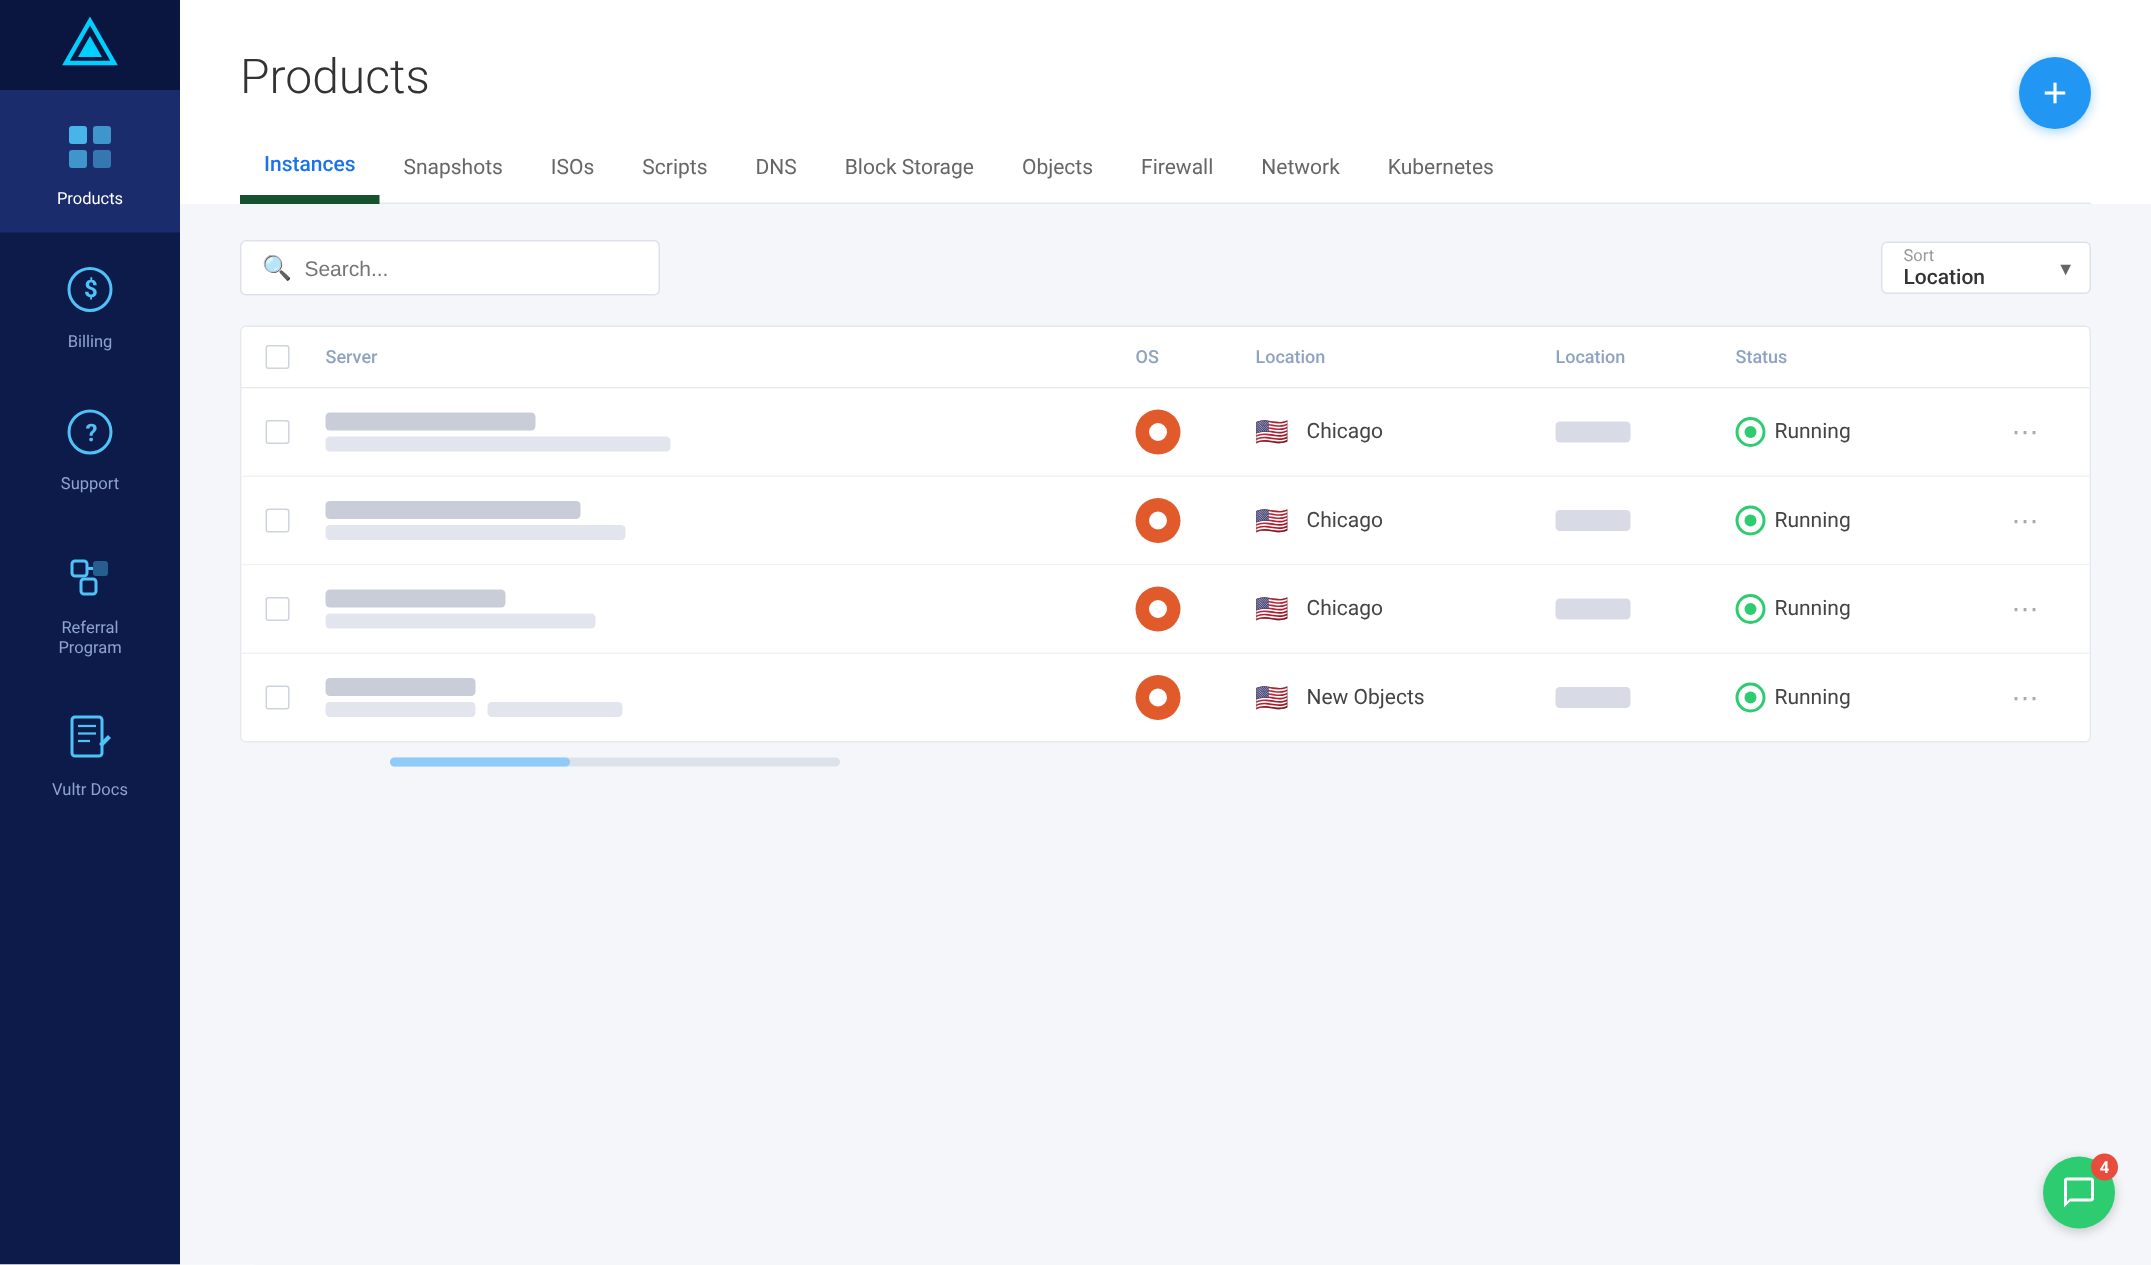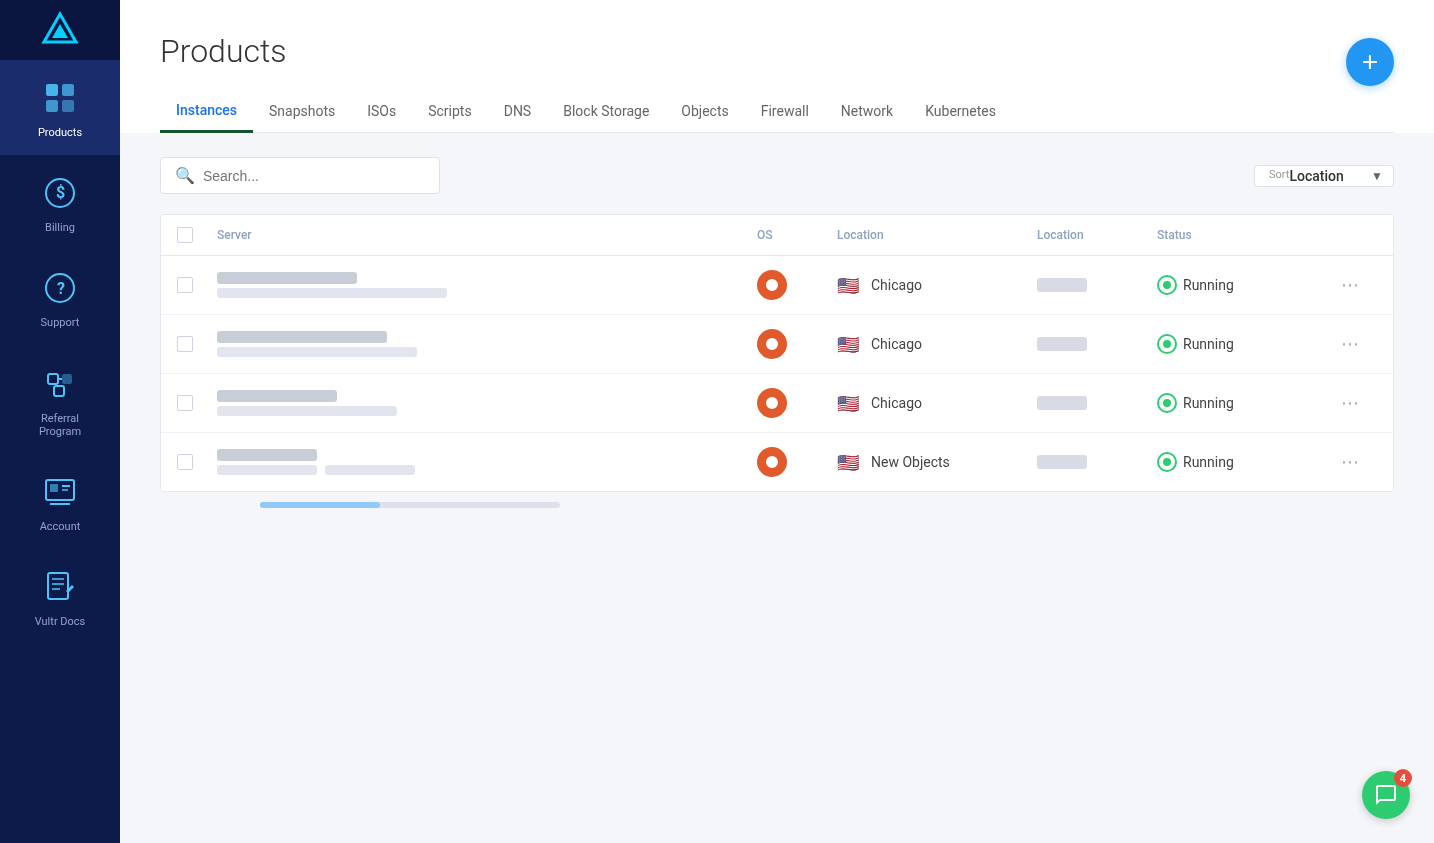--- a/index.html
+++ b/index.html
@@ -76,21 +76,21 @@
       padding: 12px 16px;
       font-size: 14px;
       color: #666;
       cursor: pointer;
       white-space: nowrap;
       border-bottom: 2px solid transparent;
       margin-bottom: -1px;
     }
     .tab.active {
       color: #1a73e8;
-      border-bottom: 3px solid #14532d;
+      border-bottom: 6px solid #14532d;
       font-weight: 500;
     }
     .add-btn {
       position: absolute;
       right: 0;
       top: -52px;
       width: 48px;
       height: 48px;
       border-radius: 50%;
       background: #2196f3;
@@ -134,21 +134,21 @@
       outline: none;
       font-size: 14px;
       color: #15803d;
       width: 100%;
       background: transparent;
     }
     .search-icon-wrap { color: #aaa; font-size: 16px; }
 
     .sort-wrap {
       display: flex;
-      flex-direction: row;
+      flex-direction: column;
       align-items: flex-start;
       background: #fff;
       border: 1px solid #dde1ea;
       border-radius: 4px;
       padding: 2px 14px;
       cursor: pointer;
       min-width: 140px;
       position: relative;
     }
     .sort-label { font-size: 11px; color: #999; }
@@ -406,32 +406,20 @@
         <rect x="6" y="8" width="10" height="10" rx="2" fill="none" stroke="#4fc3f7" stroke-width="2"></rect>
         <rect x="20" y="8" width="10" height="10" rx="2" fill="#4fc3f7" opacity="0.4"></rect>
         <line x1="16" y1="13" x2="20" y2="13" stroke="#4fc3f7" stroke-width="2"></line>
         <rect x="12" y="20" width="10" height="10" rx="2" fill="none" stroke="#4fc3f7" stroke-width="2"></rect>
       </svg>
     </div>
     <span style="white-space:pre-line">Referral
 Program</span>
   </div>
 
-  <div class="sidebar-item">
-    <div class="icon-wrap">
-      <svg width="36" height="36" viewBox="0 0 36 36" fill="none">
-        <rect x="4" y="6" width="28" height="20" rx="2" fill="none" stroke="#4fc3f7" stroke-width="2"></rect>
-        <rect x="8" y="10" width="8" height="8" rx="1" fill="#4fc3f7" opacity="0.6"></rect>
-        <line x1="20" y1="12" x2="28" y2="12" stroke="#4fc3f7" stroke-width="2"></line>
-        <line x1="20" y1="16" x2="26" y2="16" stroke="#4fc3f7" stroke-width="1.5"></line>
-        <line x1="8" y1="30" x2="28" y2="30" stroke="#4fc3f7" stroke-width="2"></line>
-      </svg>
-    </div>
-    <span>Account</span>
-  </div>
 
   <div class="sidebar-item">
     <div class="icon-wrap">
       <svg width="36" height="36" viewBox="0 0 36 36" fill="none">
         <rect x="6" y="4" width="20" height="26" rx="2" fill="none" stroke="#4fc3f7" stroke-width="2"></rect>
         <line x1="10" y1="10" x2="22" y2="10" stroke="#4fc3f7" stroke-width="1.5"></line>
         <line x1="10" y1="15" x2="22" y2="15" stroke="#4fc3f7" stroke-width="1.5"></line>
         <line x1="10" y1="20" x2="18" y2="20" stroke="#4fc3f7" stroke-width="1.5"></line>
         <path d="M24 22 L30 16 L32 18 L26 24 Z" fill="#4fc3f7"></path>
       </svg>

